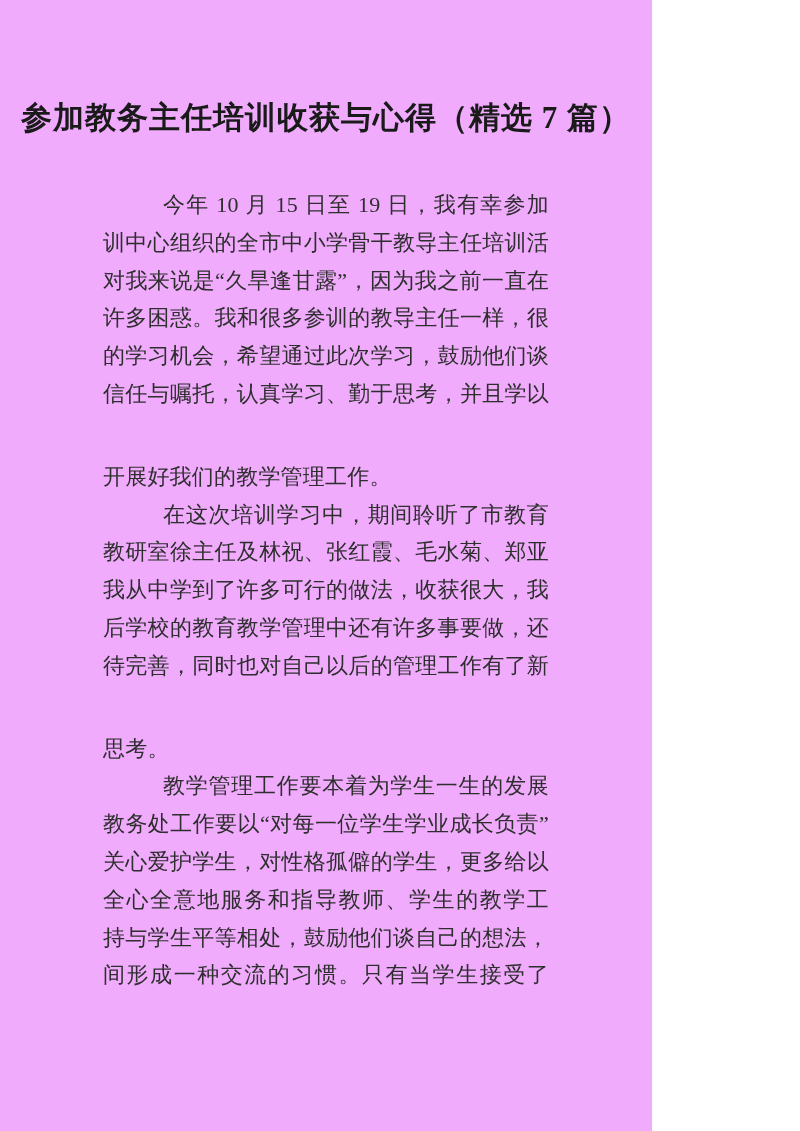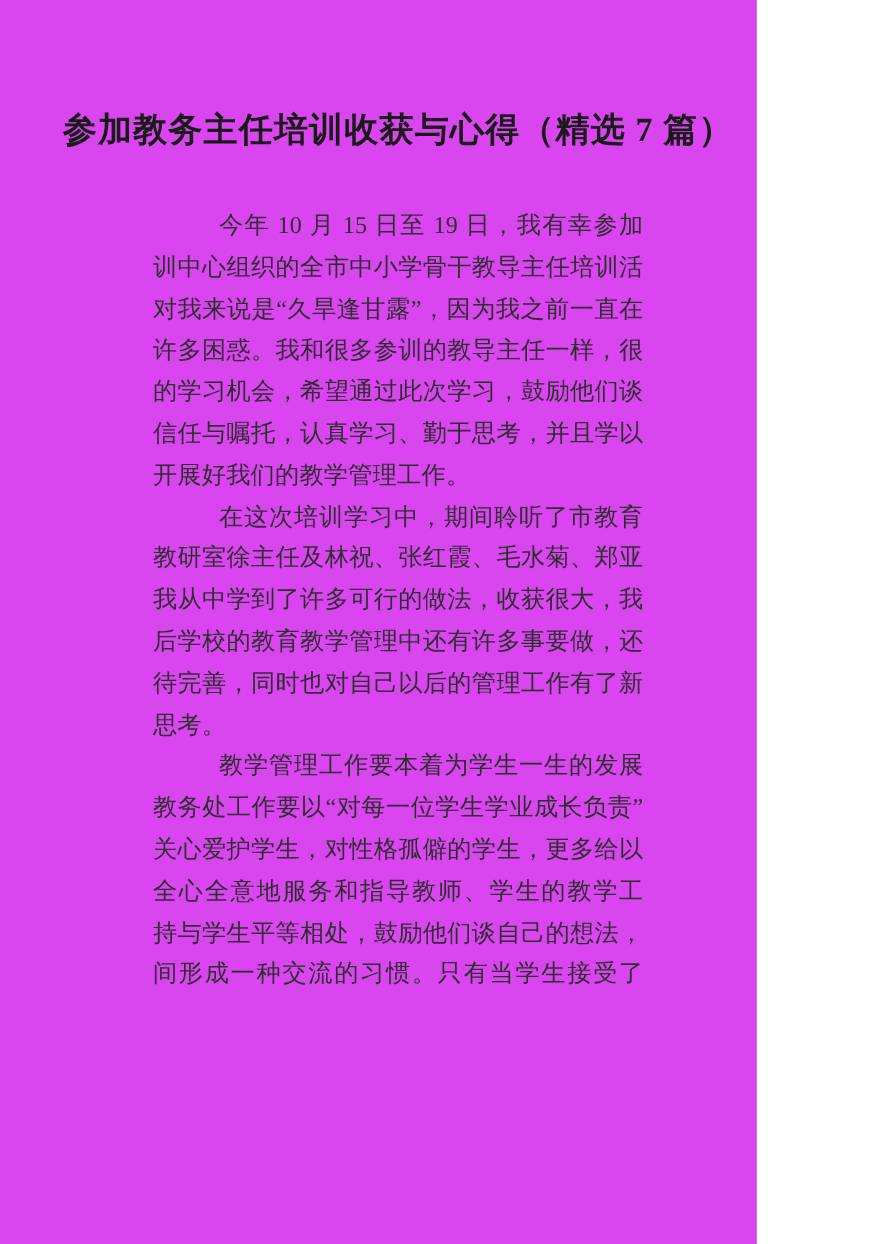--- a/index.html
+++ b/index.html
@@ -1,24 +1,23 @@
 <!DOCTYPE html>
 <html lang="zh"><head>
 <meta charset="utf-8">
 <style>
   html, body { margin: 0; padding: 0; }
   body { background: #ffffff; }
   .page {
     position: relative;
     width: 652px;
     height: 1131px;
-    background: #d946ef;
+    background: #f0abfc;
     overflow: hidden;
     font-family: "Liberation Serif", "DejaVu Serif", serif;
-    padding-left: 36px;
   }
   .doc-title {
     margin: 0;
     padding-top: 97px;
     text-align: center;
     font-size: 31px;
     line-height: 42px;
     font-weight: bold;
     letter-spacing: 1px;
     color: #1a1a1a;
@@ -31,21 +30,21 @@
     font-size: 22px;
     line-height: 37.8px;
     height: 37.8px;
     overflow: hidden;
     text-align: justify;
     text-align-last: justify;
     text-justify: inter-character;
     letter-spacing: 0.2px;
   }
   .line.indent { padding-left: 60px; }
-  .line.last { text-align-last: left; }
+  .line.last { text-align-last: left; margin-top: 45px; }
 </style>
 </head>
 <body>
 
 <div class="page">
   <h1 class="doc-title">参加教务主任培训收获与心得（精选 7 篇）</h1>
   <div class="doc-body" id="doc-body">
       <div class="line indent">今年 10 月 15 日至 19 日，我有幸参加了衢州市教师培</div>
       <div class="line">训中心组织的全市中小学骨干教导主任培训活动。这次培训</div>
       <div class="line">对我来说是“久旱逢甘露”，因为我之前一直在德育线上工</div>

